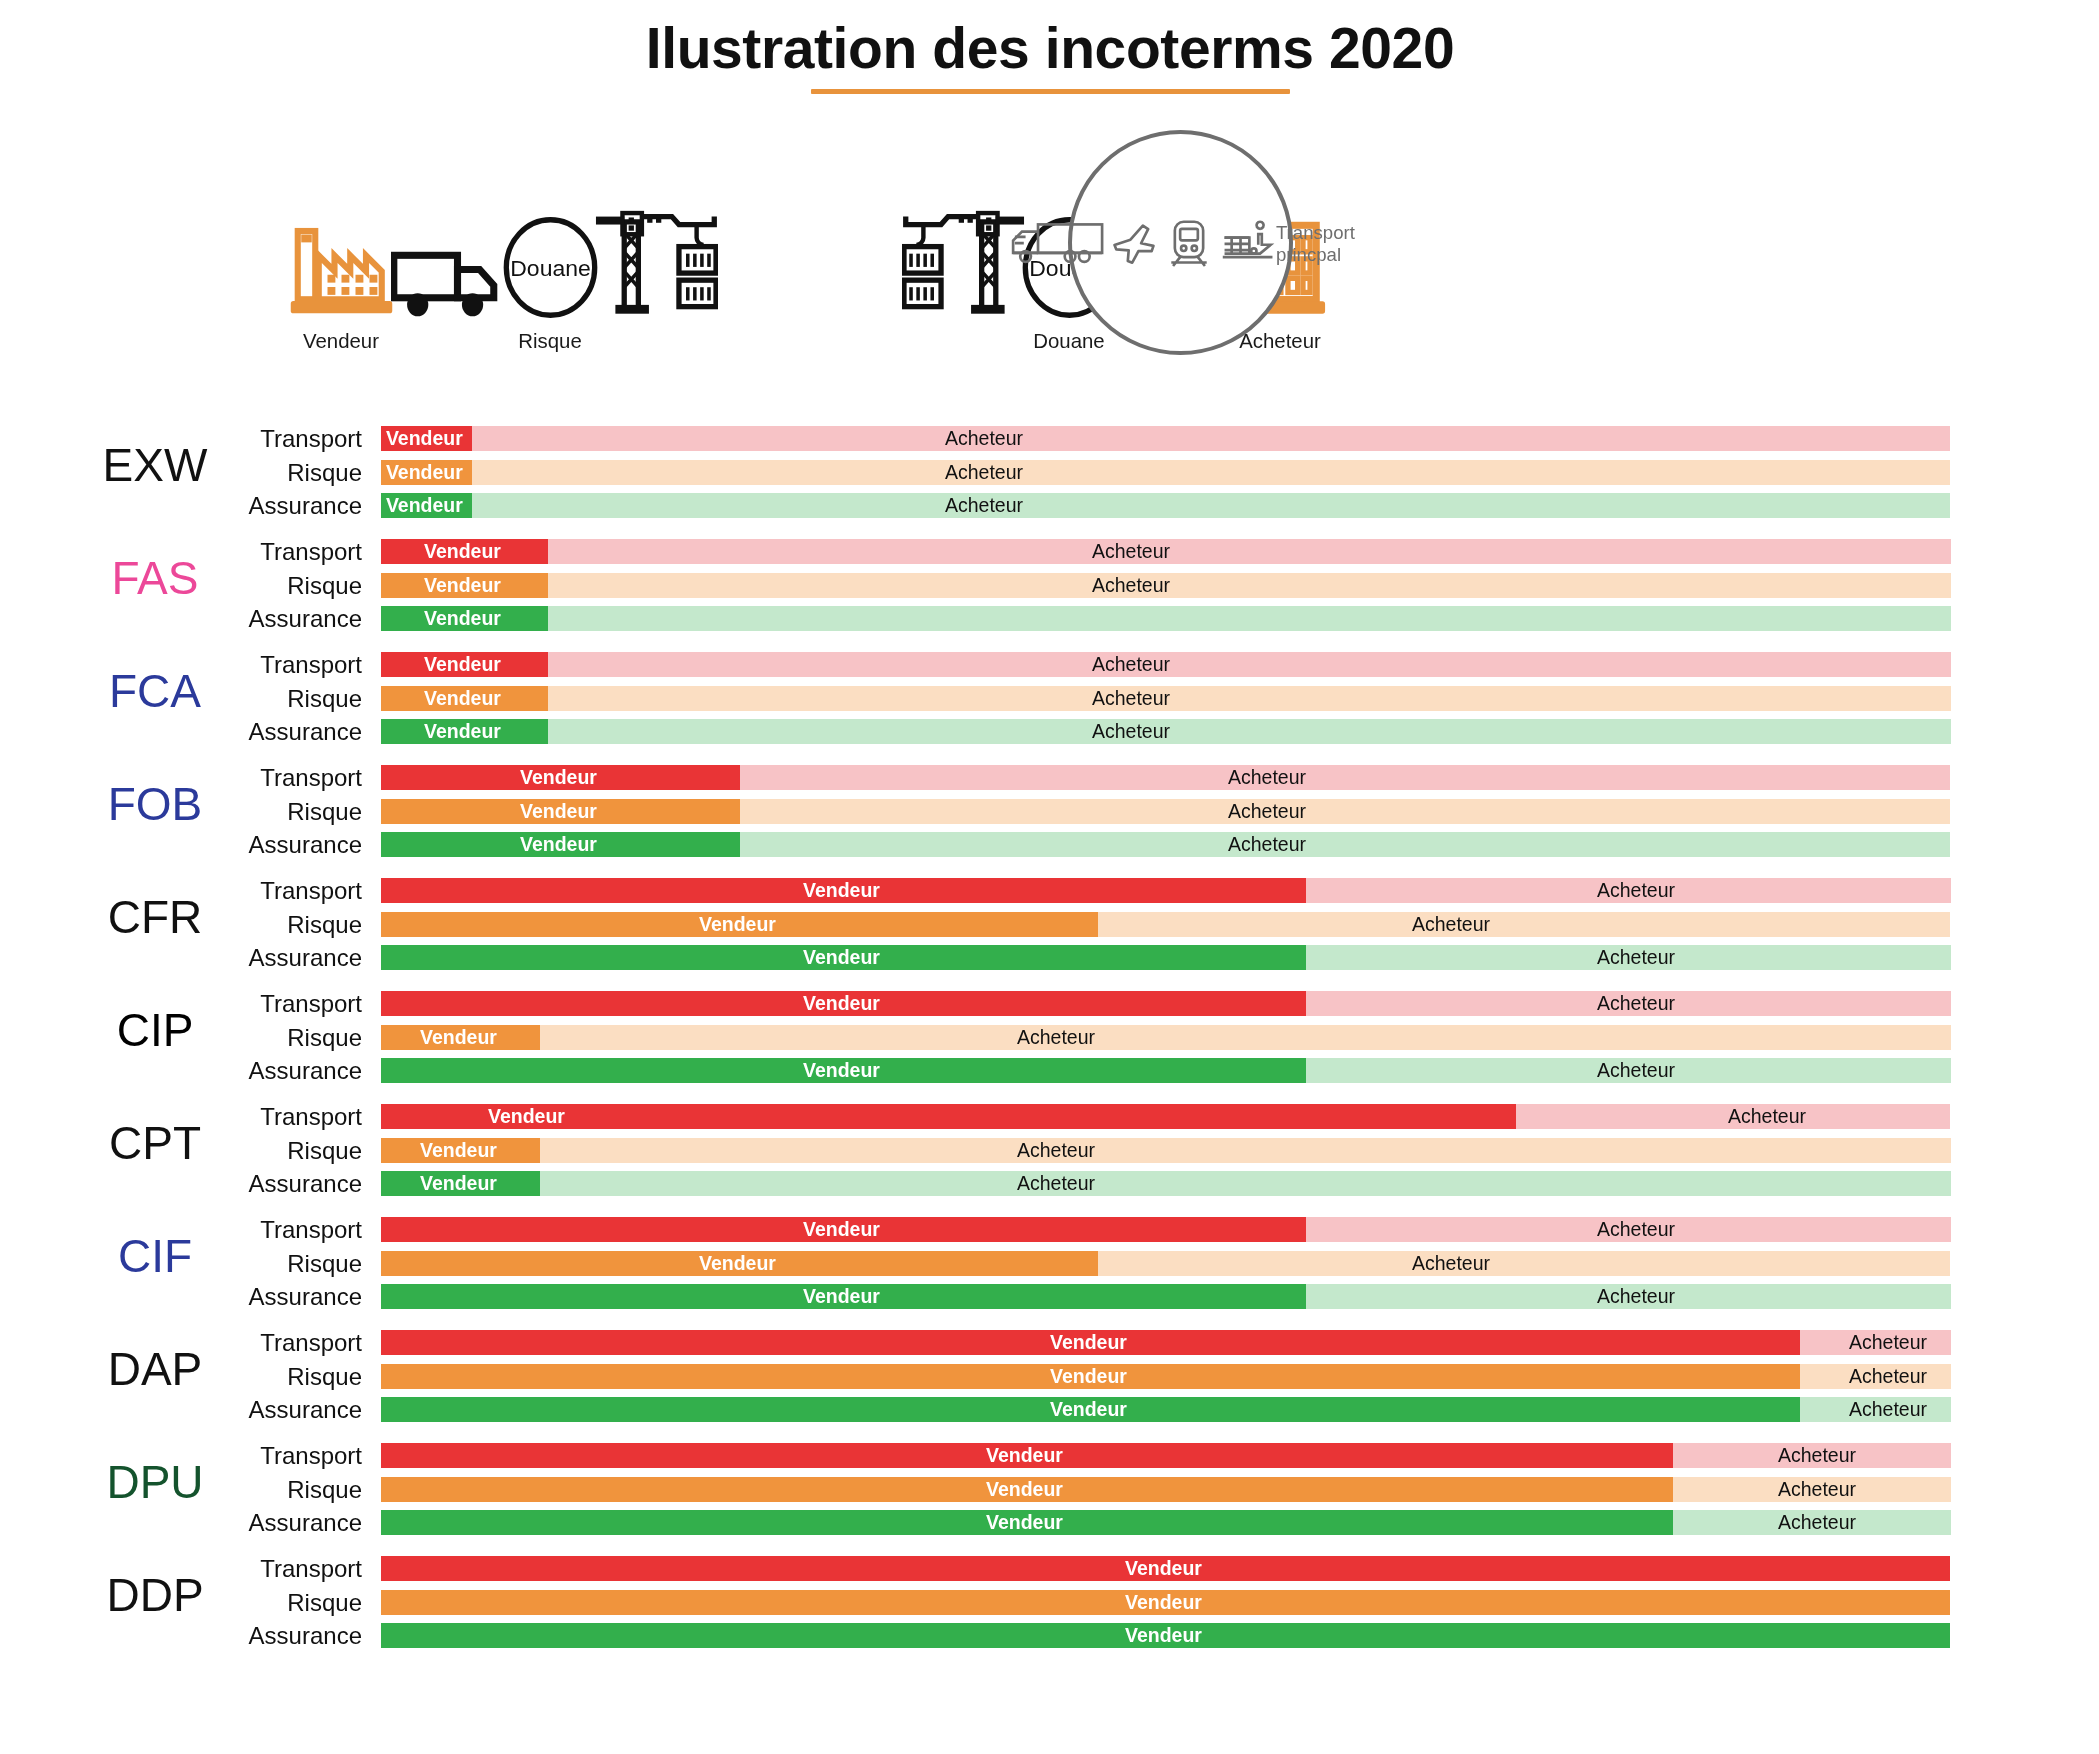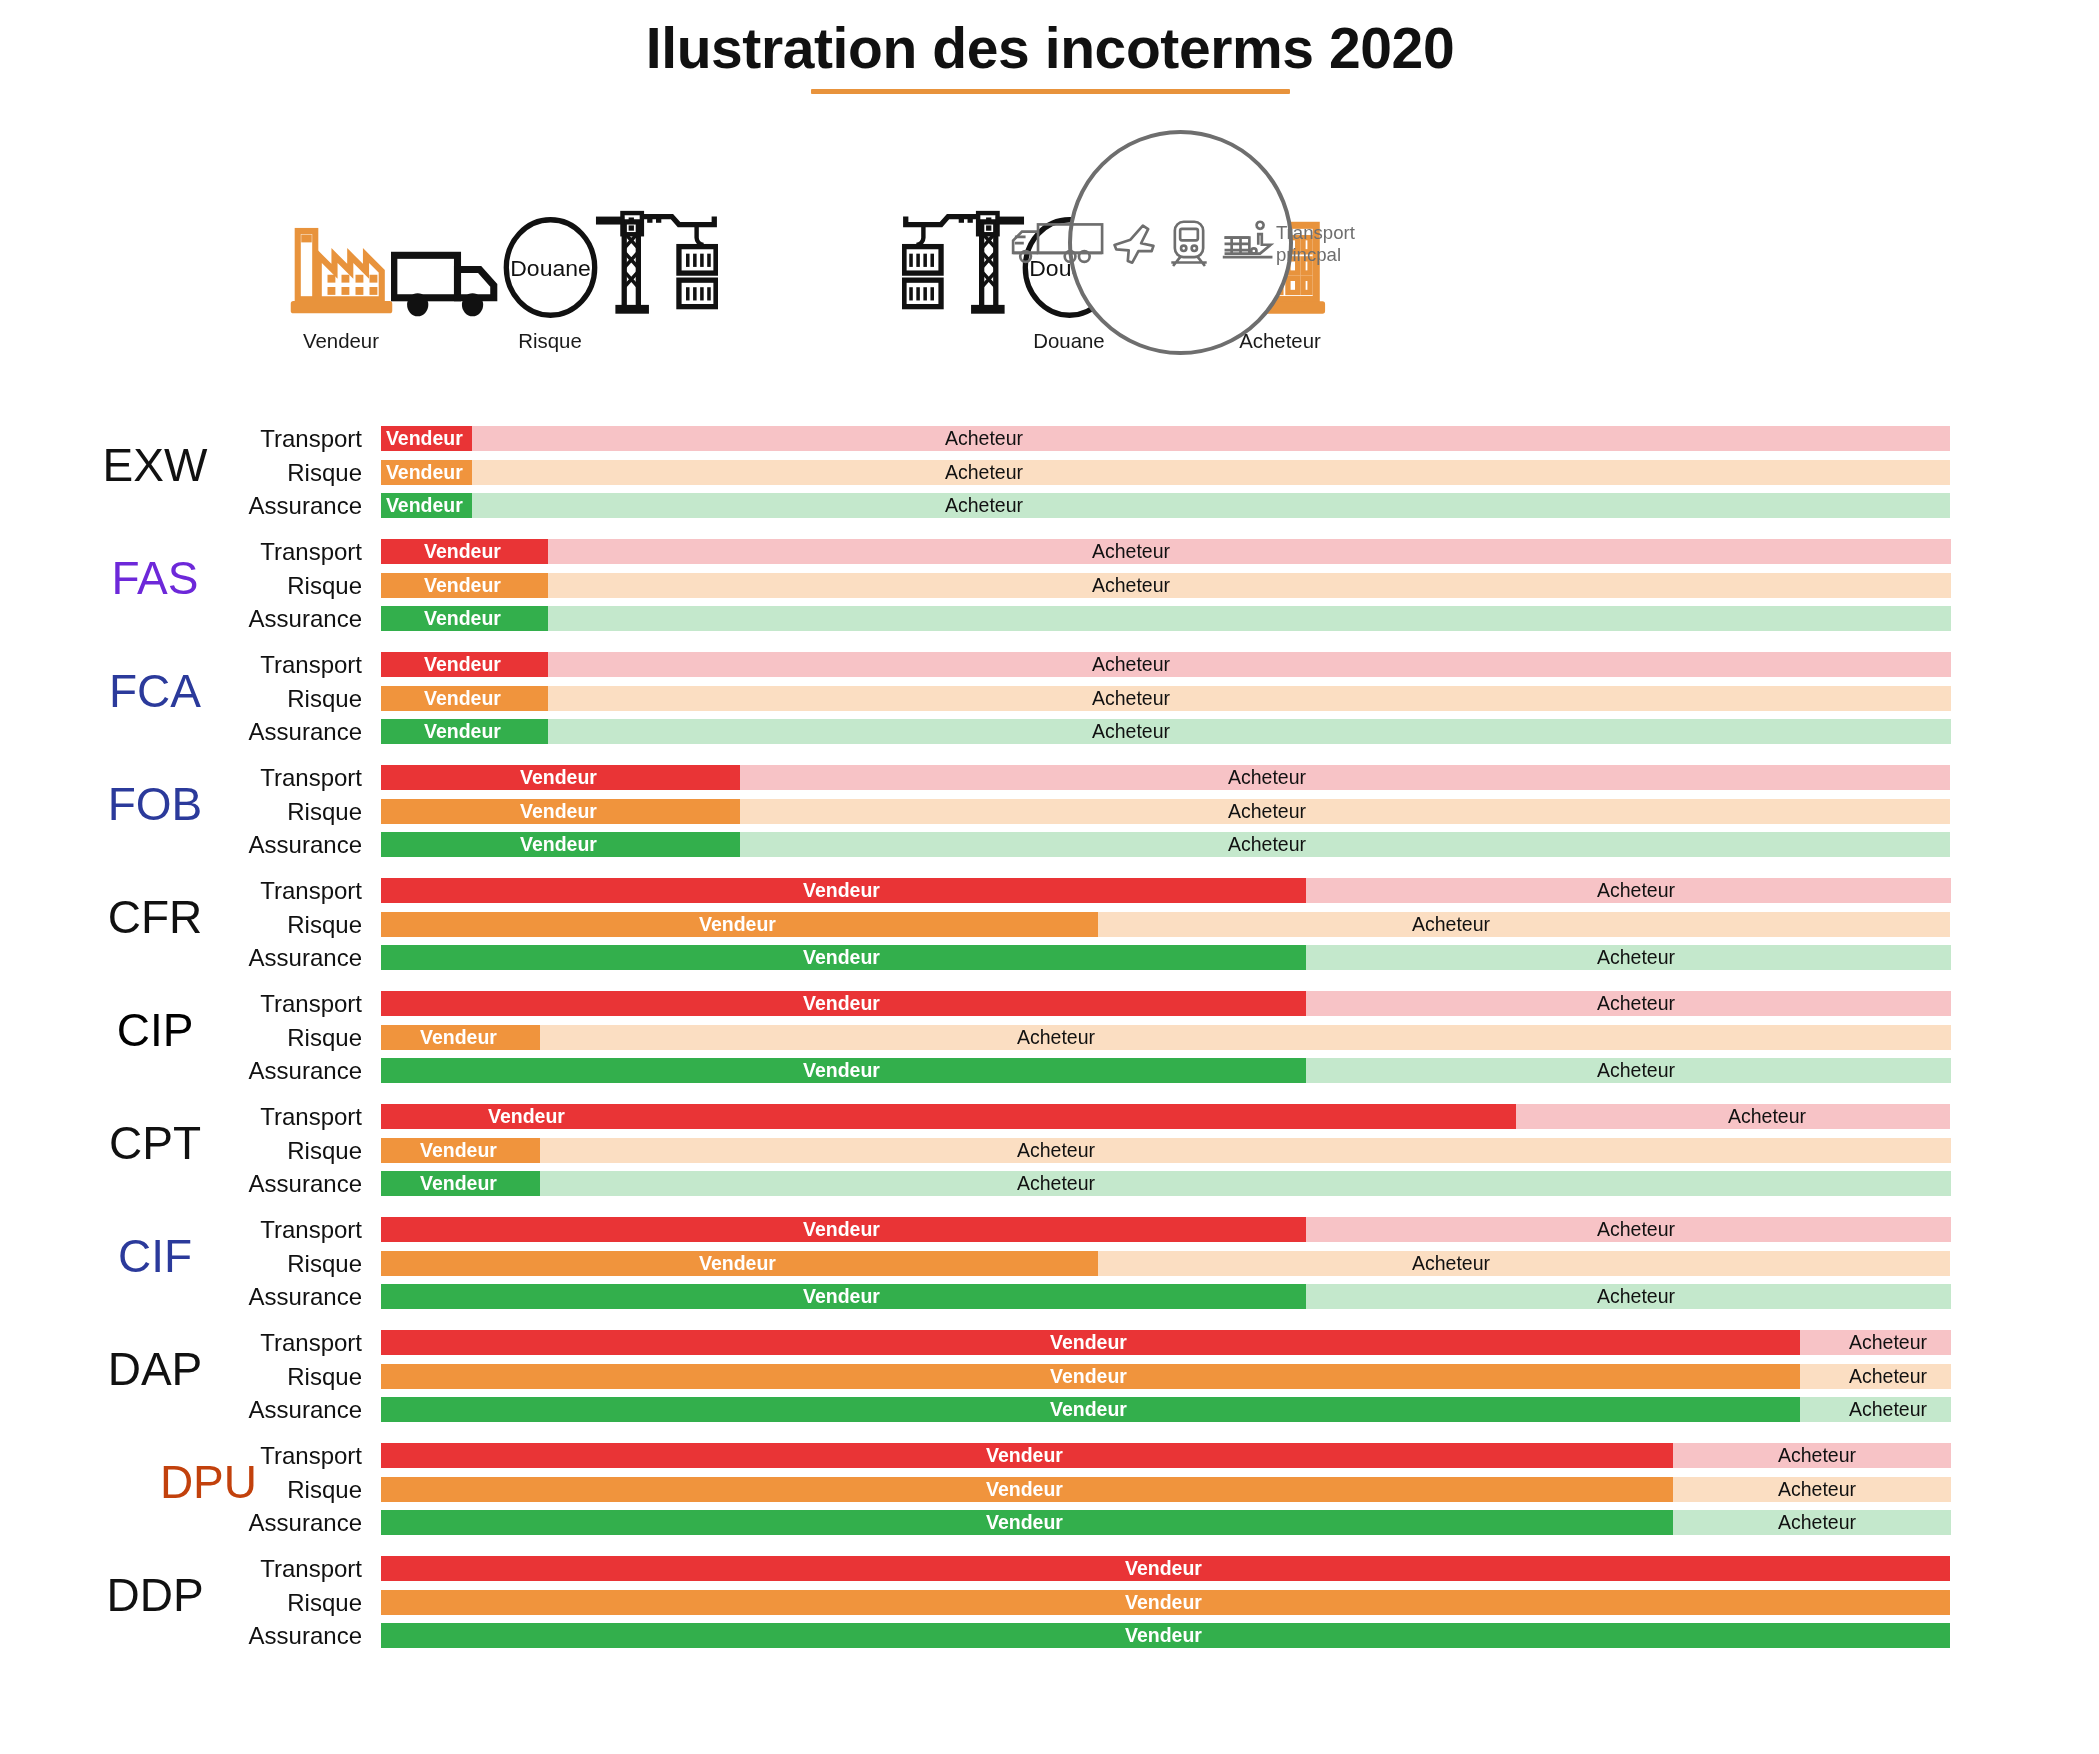--- a/index.html
+++ b/index.html
@@ -286,21 +286,21 @@
         <div class="row-label">Assurance</div>
         <div class="track" style="width: 1569px;">
           <div class="seg" style="left: 91px; width: 1478px; background: rgb(196, 232, 204);"></div>
           <div class="seg-text a" style="left: 564px;">Acheteur</div>
           <div class="seg" style="left: 0px; width: 91px; background: rgb(51, 175, 76);"></div>
           <div class="seg-text v" style="left: 4.9px;">Vendeur</div>
         </div>
       </div>
     </div>
     <div class="term-group">
-      <div class="term-code" style="color: #6d28d9; text-align: center;">FAS</div>
+      <div class="term-code" style="color: #ec4899; text-align: center;">FAS</div>
       <div class="bar-row" style="top: 8.9px;">
         <div class="row-label">Transport</div>
         <div class="track" style="width: 1569px;">
           <div class="seg" style="left: 167px; width: 1403px; background: rgb(247, 195, 198);"></div>
           <div class="seg-text a" style="left: 711px;">Acheteur</div>
           <div class="seg" style="left: 0px; width: 167px; background: rgb(233, 52, 54);"></div>
           <div class="seg-text v" style="left: 43px;">Vendeur</div>
         </div>
       </div>
       <div class="bar-row" style="top: 43px;">
@@ -525,21 +525,21 @@
         <div class="row-label">Assurance</div>
         <div class="track" style="width: 1569px;">
           <div class="seg" style="left: 1419px; width: 151px; background: rgb(196, 232, 204);"></div>
           <div class="seg-text a" style="left: 1468px;">Acheteur</div>
           <div class="seg" style="left: 0px; width: 1419px; background: rgb(51, 175, 76);"></div>
           <div class="seg-text v" style="left: 669px;">Vendeur</div>
         </div>
       </div>
     </div>
     <div class="term-group">
-      <div class="term-code" style="color: #c2410c; text-align: right;">DPU</div>
+      <div class="term-code" style="color: #14532d;">DPU</div>
       <div class="bar-row" style="top: 8.9px;">
         <div class="row-label">Transport</div>
         <div class="track" style="width: 1569px;">
           <div class="seg" style="left: 1292px; width: 278px; background: rgb(247, 195, 198);"></div>
           <div class="seg-text a" style="left: 1397px;">Acheteur</div>
           <div class="seg" style="left: 0px; width: 1292px; background: rgb(233, 52, 54);"></div>
           <div class="seg-text v" style="left: 605px;">Vendeur</div>
         </div>
       </div>
       <div class="bar-row" style="top: 43px;">

